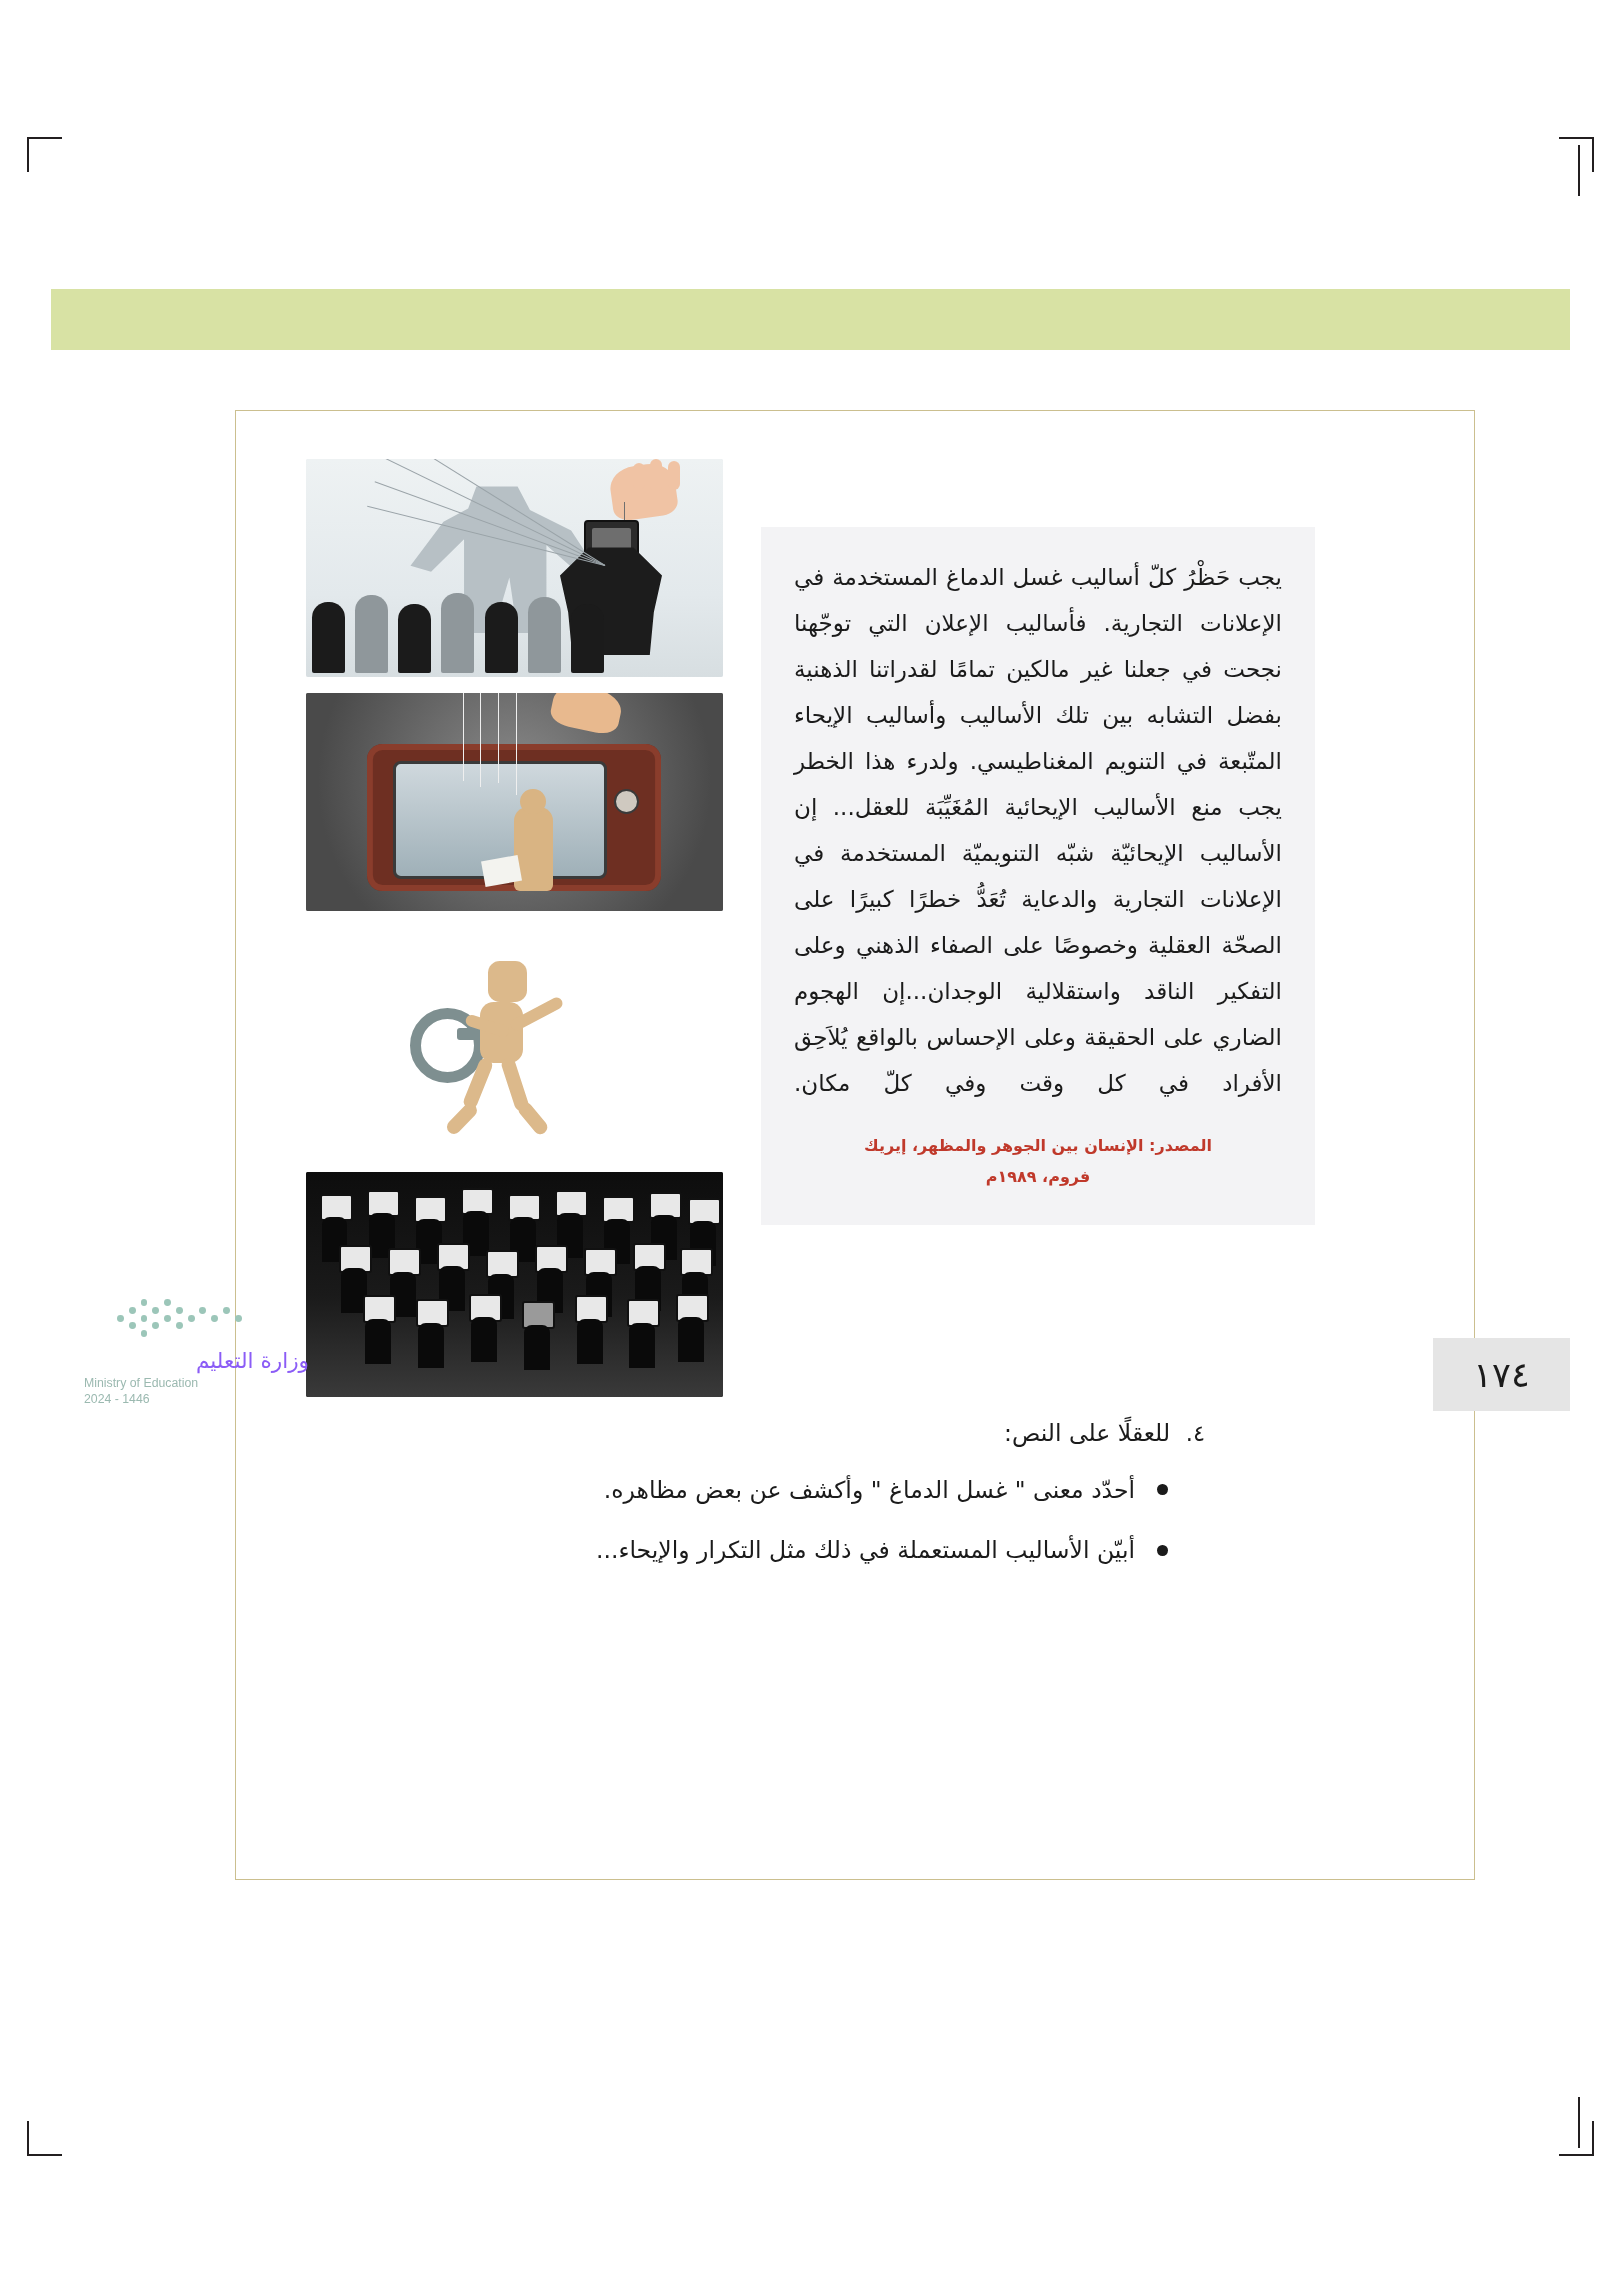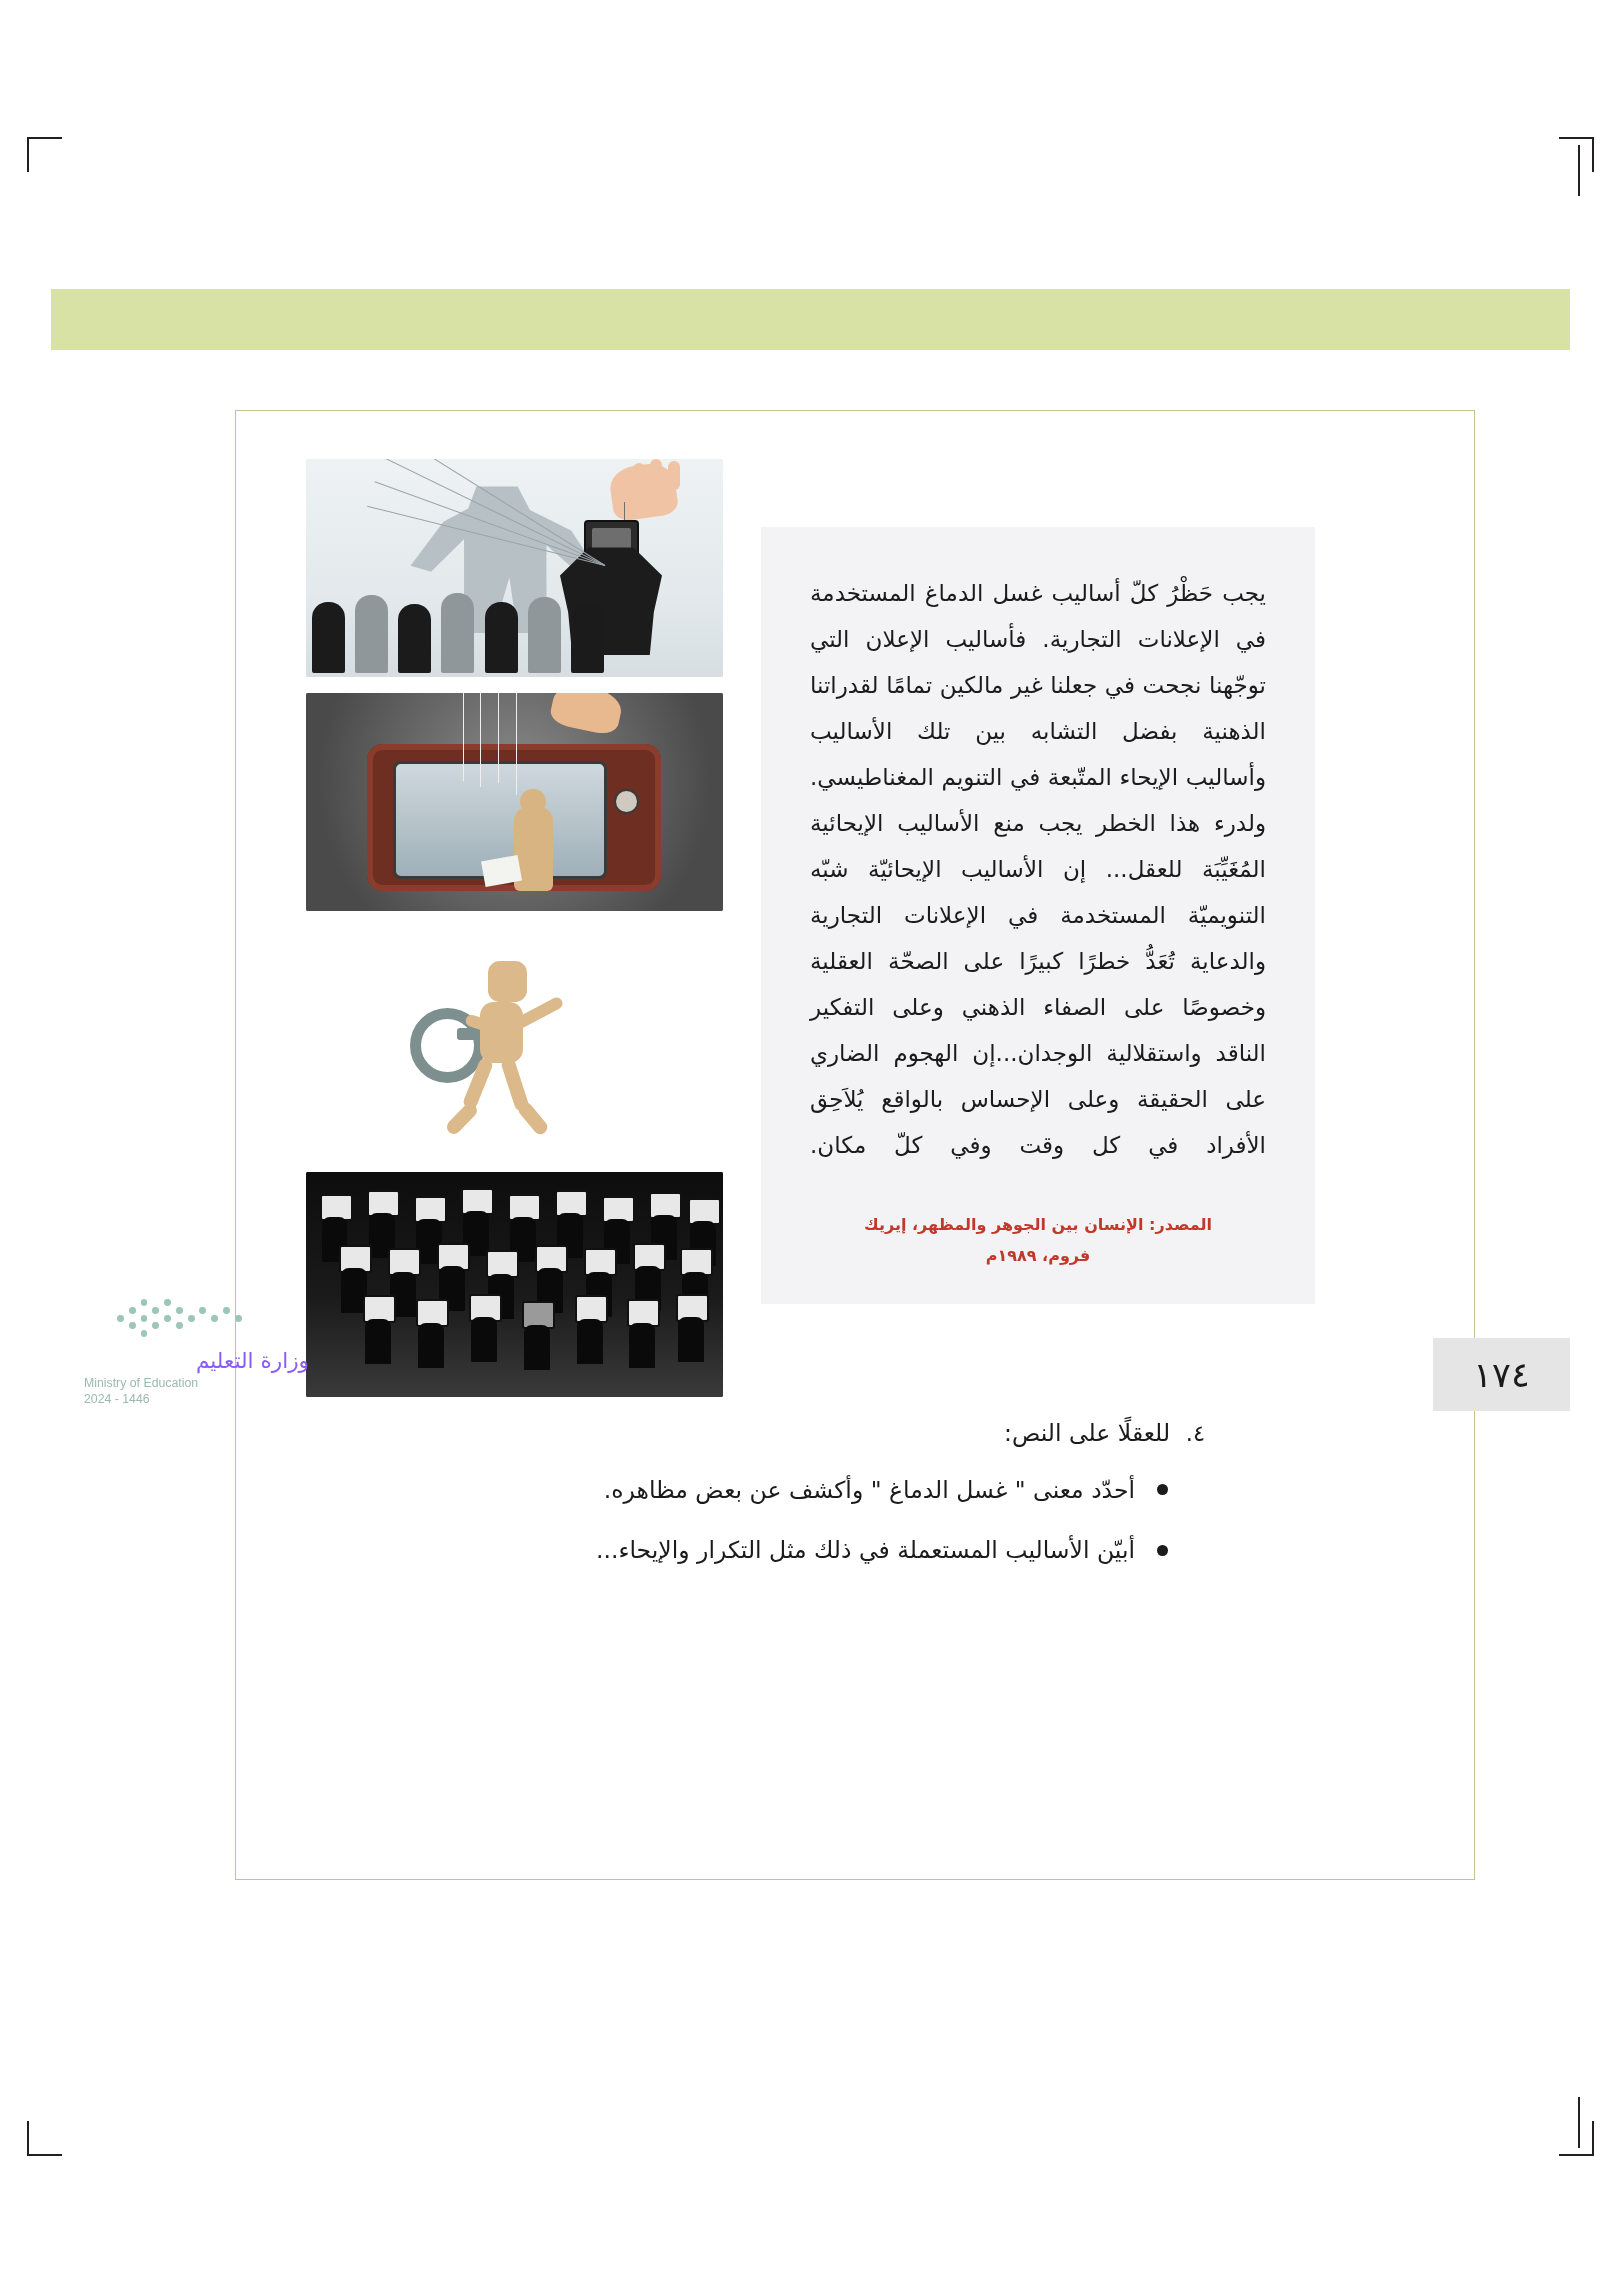--- a/index.html
+++ b/index.html
@@ -117,24 +117,24 @@
     padding: 27.4px 33px 33px 33px;
     box-sizing: border-box;
   }
   .quote-text {
     font-family: "DejaVu Sans", sans-serif;
     font-size: 23px;
     line-height: 2.0;
     color: #1b1b1b;
     text-align: justify;
     text-align-last: justify;
-    margin: 16px;
+    margin: 0;
   }
   .quote-source {
-    margin-top: 42px;
+    margin-top: 25px;
     font-family: "DejaVu Sans", sans-serif;
     font-size: 16px;
     font-weight: bold;
     line-height: 1.9;
     color: #c0392b;
     text-align: center;
     direction: rtl;
   }
 
   

